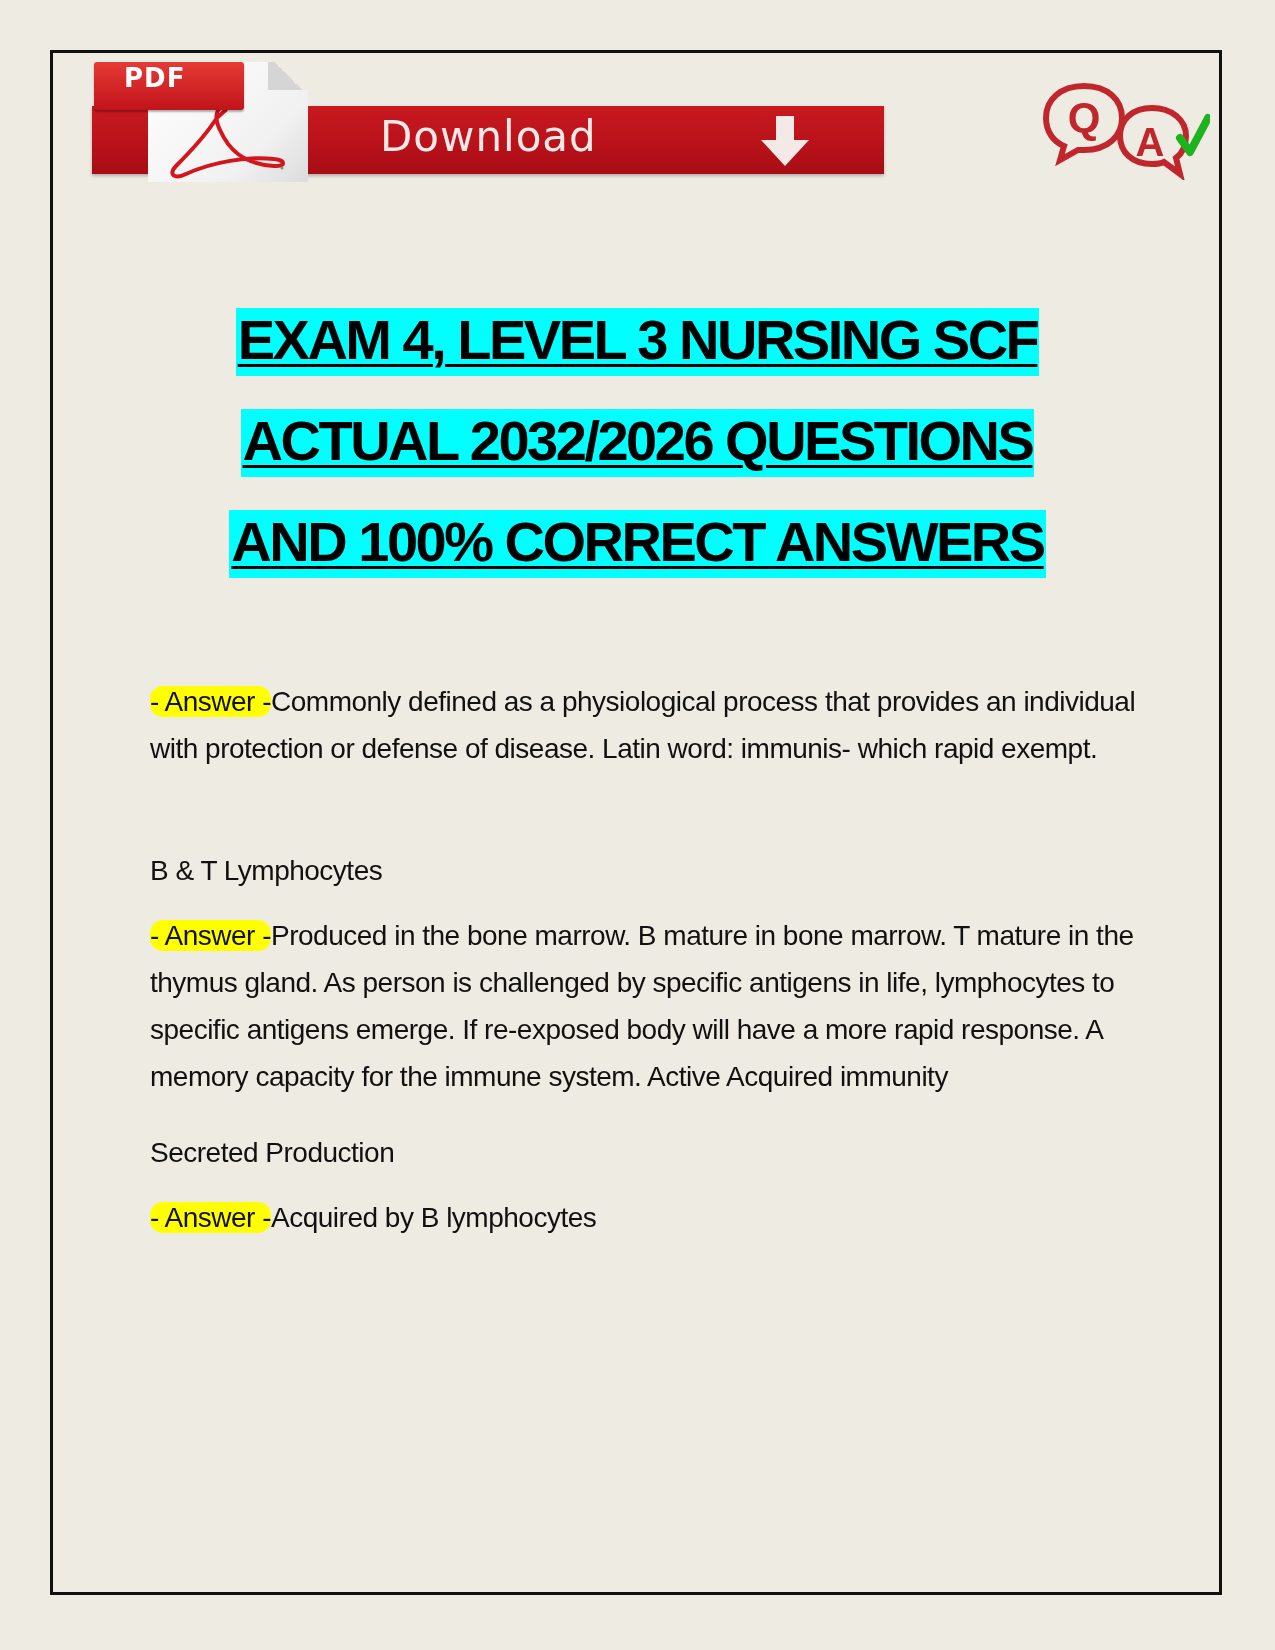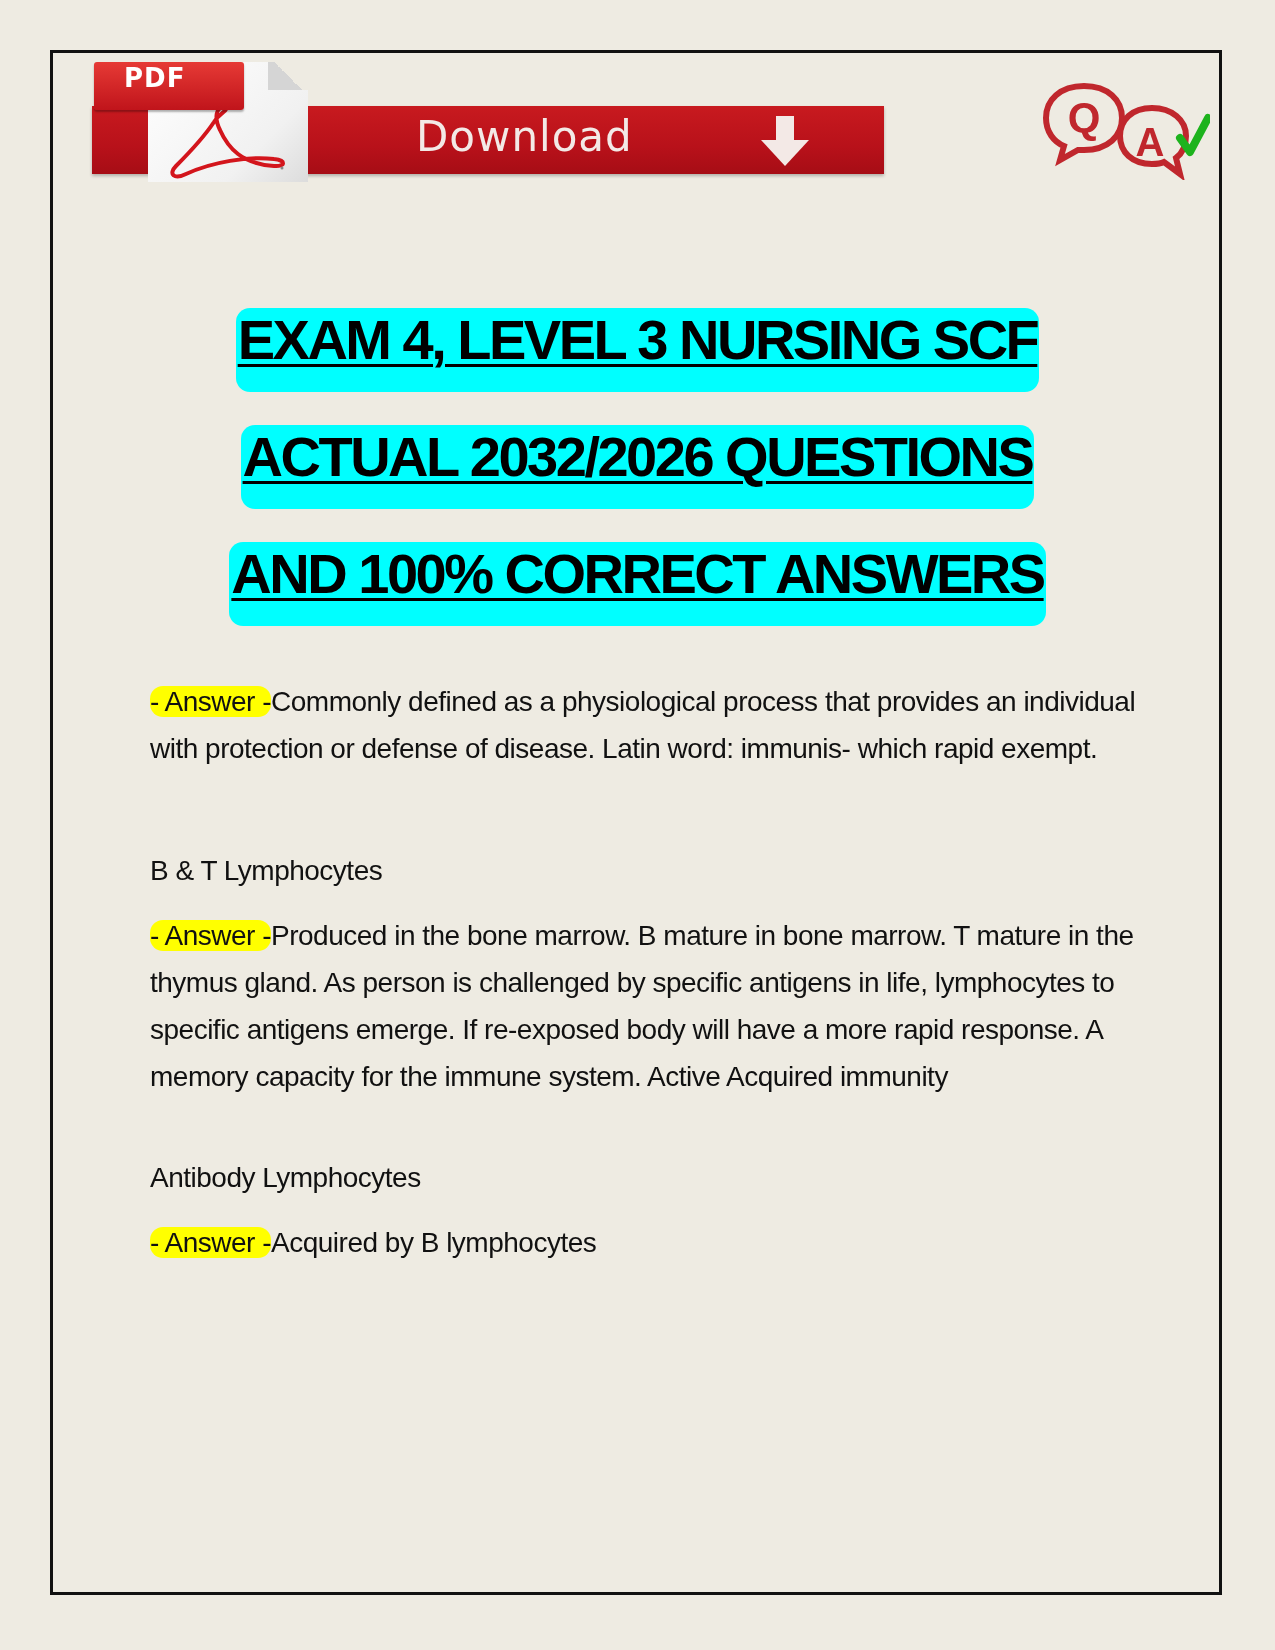--- a/index.html
+++ b/index.html
@@ -35,21 +35,21 @@
       position: absolute;
       left: 0;
       top: 44px;
       width: 792px;
       height: 68px;
       background: linear-gradient(#c81a1f, #b8111a 60%, #a60d15);
       box-shadow: 0 2px 3px rgba(0,0,0,0.25);
     }
     .banner-bar-text {
       position: absolute;
-      left: 324px;
+      left: 288px;
       top: 6px;
       font-family: "DejaVu Sans", sans-serif;
       font-size: 42px;
       color: #f3e9e6;
       letter-spacing: 1px;
     }
     .banner-arrow {
       position: absolute;
       left: 669px;
       top: 10px;
@@ -123,23 +123,22 @@
       background: #00ffff;
       color: #000;
       font-family: "Liberation Sans", sans-serif;
       font-weight: bold;
       font-size: 56px;
       line-height: 64px;
       letter-spacing: -2.5px;
       text-decoration: underline;
       text-decoration-thickness: 3px;
       text-underline-offset: 5px;
-      padding: 0 2px 20px 2px;
+      padding: 0 2px 4px 2px;
       margin-bottom: 33px;
-      border-radius: 14px;
     }
     
     .qa-content {
       position: absolute;
       left: 150px;
       top: 688px;
       width: 1000px;
       font-family: "Liberation Sans", sans-serif;
       font-size: 28px;
       color: #111;
@@ -153,21 +152,21 @@
       margin-bottom: 34px;
     }
     .answer {
       line-height: 47px;
       margin-top: -10px;
     }
     .answer-tag {
       background: #ffff00;
       border-radius: 13px;
     }
-    .qa-item.item-2 { margin-bottom: 61px; }
+    .qa-item.item-2 { margin-bottom: 36px; }
   </style>
 </head>
 <body>
 
 <div class="page-frame"></div>
 
 <div class="download-banner">
   <div class="banner-bar">
     <span class="banner-bar-text">Download</span>
     <svg class="banner-arrow" viewBox="0 0 48 50">
@@ -205,16 +204,16 @@
 
 <div class="qa-content">
   <div class="qa-item">
     <div class="answer"><span class="answer-tag">- Answer -</span><span>Commonly defined as a physiological process that provides an individual with protection or defense of disease. Latin word: immunis- which rapid exempt.</span></div>
   </div>
   <div class="qa-item item-2">
     <div class="question">B &amp; T Lymphocytes</div>
     <div class="answer"><span class="answer-tag">- Answer -</span><span>Produced in the bone marrow. B mature in bone marrow. T mature in the thymus gland. As person is challenged by specific antigens in life, lymphocytes to specific antigens emerge. If re-exposed body will have a more rapid response. A memory capacity for the immune system. Active Acquired immunity</span></div>
   </div>
   <div class="qa-item">
-    <div class="question">Antibody Lymphocytes</div>
+    <div class="question">Secreted Production</div>
     <div class="answer"><span class="answer-tag">- Answer -</span><span>Acquired by B lymphocytes</span></div>
   </div>
 </div>
 
 </body></html>

